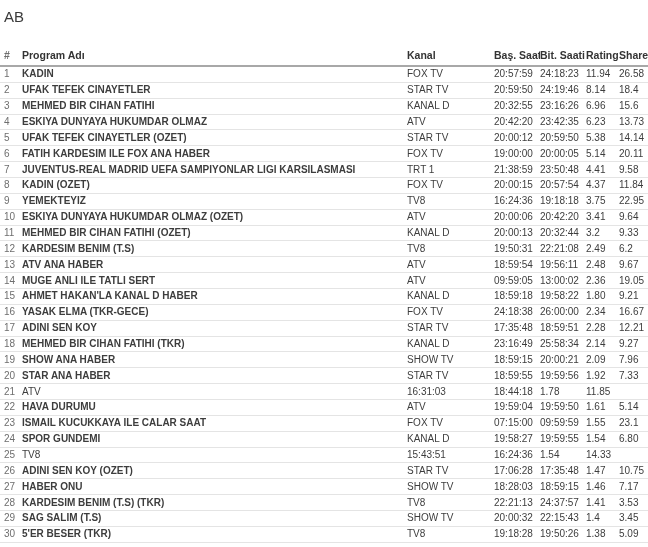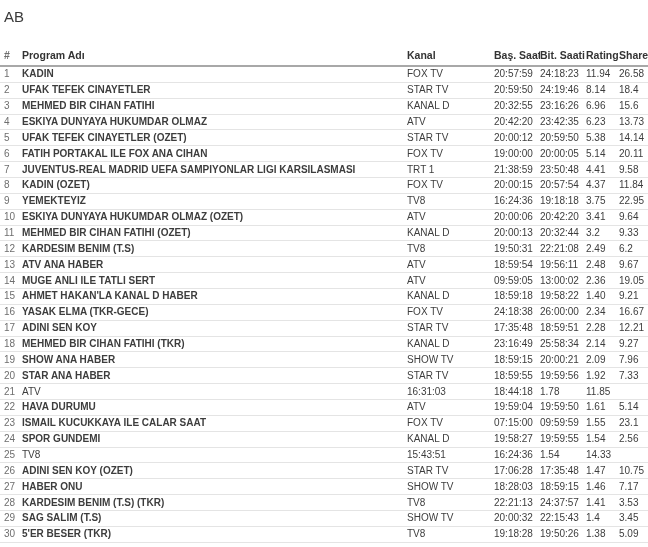--- a/index.html
+++ b/index.html
@@ -90,21 +90,21 @@
           <div class="td c-num">5</div>
           <div class="td c-program">UFAK TEFEK CINAYETLER (OZET)</div>
           <div class="td c-kanal">STAR TV</div>
           <div class="td c-bas">20:00:12</div>
           <div class="td c-bit">20:59:50</div>
           <div class="td c-rating">5.38</div>
           <div class="td c-share">14.14</div>
         </div>
         <div class="tr">
           <div class="td c-num">6</div>
-          <div class="td c-program">FATIH PORTAKAL ILE FOX ANA CIHAN</div>
+          <div class="td c-program">FATIH KARDESIM ILE FOX ANA HABER</div>
           <div class="td c-kanal">FOX TV</div>
           <div class="td c-bas">19:00:00</div>
           <div class="td c-bit">20:00:05</div>
           <div class="td c-rating">5.14</div>
           <div class="td c-share">20.11</div>
         </div>
         <div class="tr">
           <div class="td c-num">7</div>
           <div class="td c-program">JUVENTUS-REAL MADRID UEFA SAMPIYONLAR LIGI KARSILASMASI</div>
           <div class="td c-kanal">TRT 1</div>
@@ -175,21 +175,21 @@
           <div class="td c-bit">13:00:02</div>
           <div class="td c-rating">2.36</div>
           <div class="td c-share">19.05</div>
         </div>
         <div class="tr">
           <div class="td c-num">15</div>
           <div class="td c-program">AHMET HAKAN'LA KANAL D HABER</div>
           <div class="td c-kanal">KANAL D</div>
           <div class="td c-bas">18:59:18</div>
           <div class="td c-bit">19:58:22</div>
-          <div class="td c-rating">1.40</div>
+          <div class="td c-rating">1.80</div>
           <div class="td c-share">9.21</div>
         </div>
         <div class="tr">
           <div class="td c-num">16</div>
           <div class="td c-program">YASAK ELMA (TKR-GECE)</div>
           <div class="td c-kanal">FOX TV</div>
           <div class="td c-bas">24:18:38</div>
           <div class="td c-bit">26:00:00</div>
           <div class="td c-rating">2.34</div>
           <div class="td c-share">16.67</div>
@@ -256,21 +256,21 @@
           <div class="td c-rating">1.55</div>
           <div class="td c-share">23.1</div>
         </div>
         <div class="tr">
           <div class="td c-num">24</div>
           <div class="td c-program">SPOR GUNDEMI</div>
           <div class="td c-kanal">KANAL D</div>
           <div class="td c-bas">19:58:27</div>
           <div class="td c-bit">19:59:55</div>
           <div class="td c-rating">1.54</div>
-          <div class="td c-share">2.56</div>
+          <div class="td c-share">6.80</div>
         </div>
         <div class="tr">
           <div class="td c-num">25</div>
           <div class="td c-kanal">TV8</div>
           <div class="td c-bas">15:43:51</div>
           <div class="td c-bit">16:24:36</div>
           <div class="td c-rating">1.54</div>
           <div class="td c-share">14.33</div>
         </div>
         <div class="tr">

